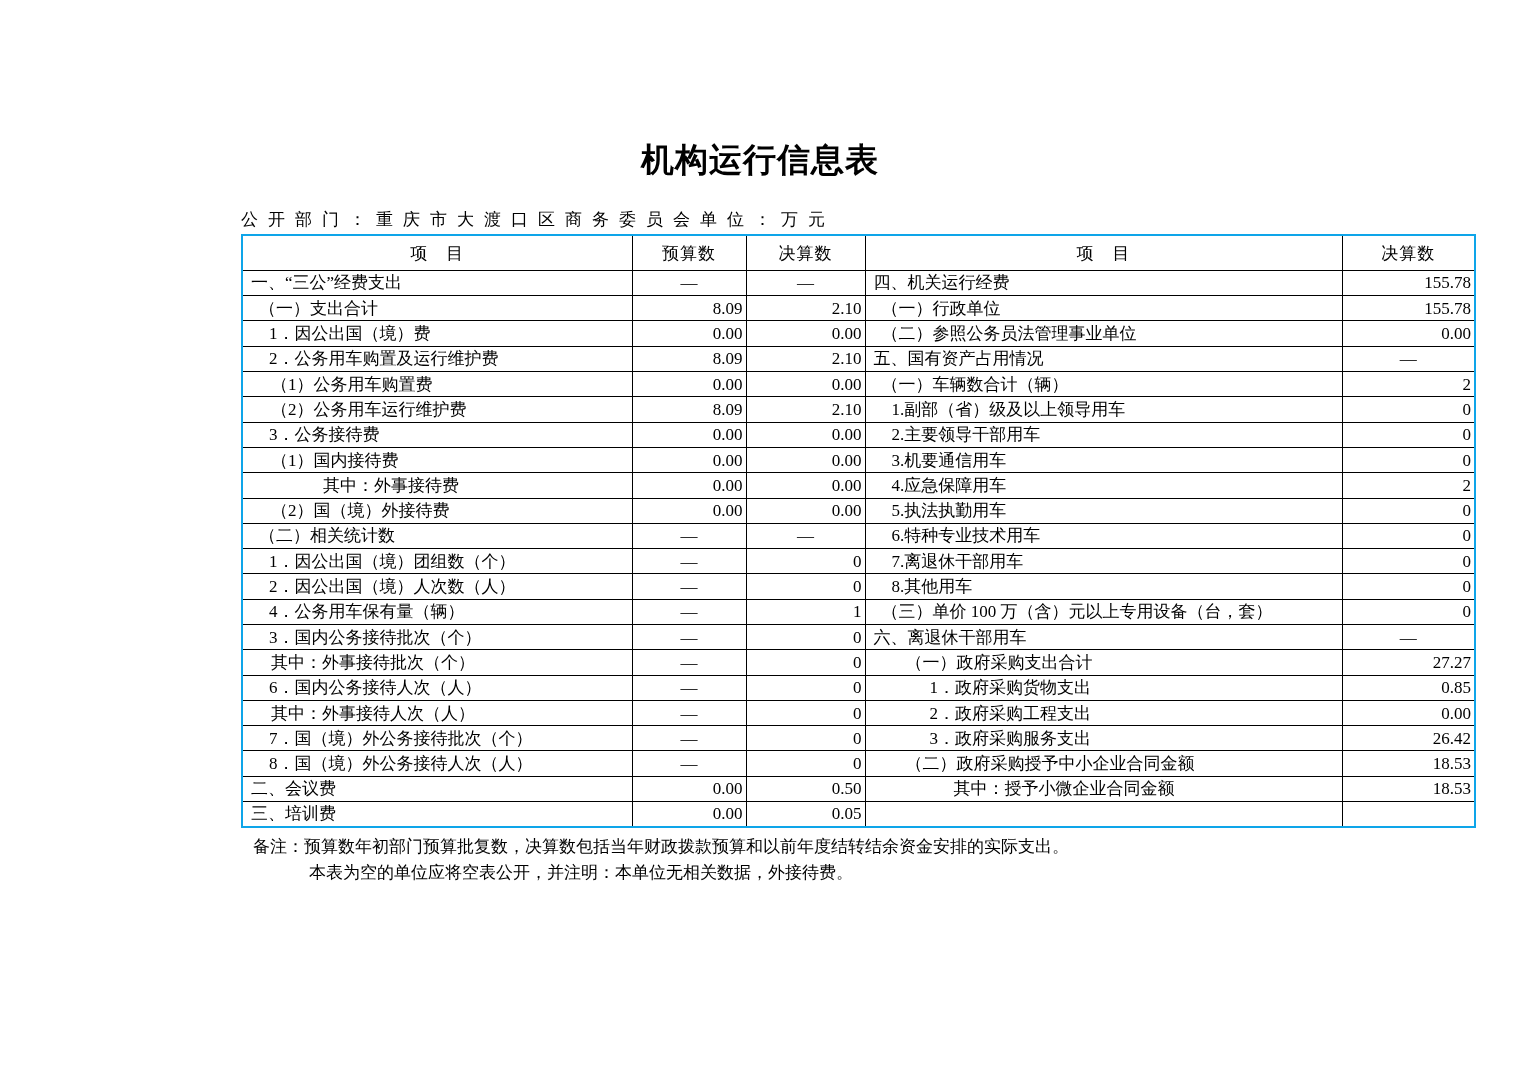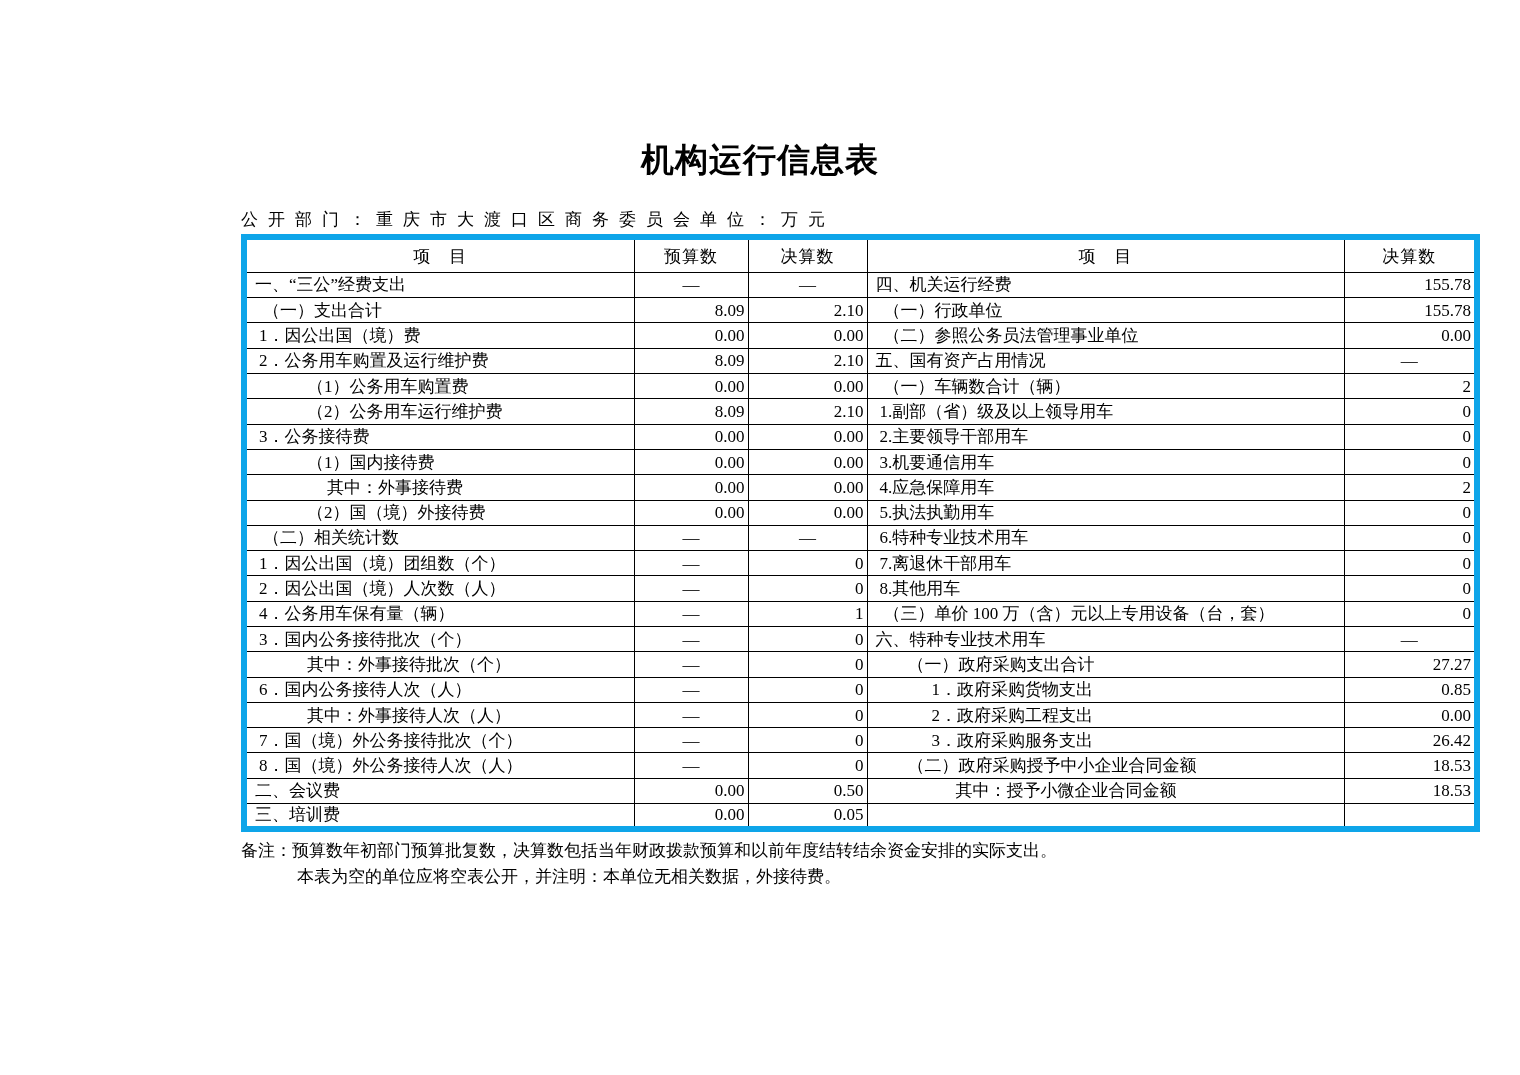--- a/index.html
+++ b/index.html
@@ -14,41 +14,41 @@
   .doc-title {
     font-size:33px; font-weight:bold; text-align:center;
     letter-spacing:1px; line-height:1.25;
   }
   .meta-line {
     margin-top:28px; font-size:17px; letter-spacing:10px;
     white-space:nowrap; line-height:1.3;
   }
   table.info-table {
     width:100%; border-collapse:collapse; table-layout:fixed;
-    margin-top:3px; border:6px solid #0ea5e9;
+    margin-top:3px; border:2px solid #0ea5e9;
   }
   .info-table th, .info-table td {
     border:1px solid #000; font-size:17px; font-weight:normal;
     white-space:nowrap; overflow:hidden; vertical-align:middle;
   }
   .info-table thead th { height:35px; text-align:center; letter-spacing:1px; }
   .info-table tbody td { height:25.3px; line-height:1; }
   td.item { text-align:left; }
   td.num { text-align:right; padding-right:3px; }
   td.num.dash { text-align:center; padding-right:0; }
   
   .ind-0 { padding-left:8px; }
   .ind-1 { padding-left:16px;margin-left:36px; }
-  .ind-2 { padding-left:12px; }
+  .ind-2 { padding-left:26px; }
   .ind-3 { padding-left:40px; }
-  .ind-4 { padding-left:60px; }
+  .ind-4 { padding-left:28px; }
   .ind-5 { padding-left:64px; }
   .ind-6 { padding-left:80px; }
   .ind-7 { padding-left:88px; }
-  .notes { margin-top:6px; font-size:17px; line-height:26px; }
+  .notes { margin-top:6px; font-size:17px; line-height:26px;margin-left:12px; }
   .note-line2 { padding-left:56px; }
 </style>
 </head>
 <body>
 
 <div class="wrapper">
 
   <div class="doc-title">机构运行信息表</div>
 
   <div class="meta-line"><span>公开部门：重庆市大渡口区商务委员会</span><span>单位：万元</span></div>
@@ -166,21 +166,21 @@
           <td class="item ind-2">4．公务用车保有量（辆）</td>
           <td class="num dash">—</td>
           <td class="num">1</td>
           <td class="item ind-1">（三）单价 100 万（含）元以上专用设备（台，套）</td>
           <td class="num">0</td>
         </tr>
         <tr>
           <td class="item ind-2">3．国内公务接待批次（个）</td>
           <td class="num dash">—</td>
           <td class="num">0</td>
-          <td class="item ind-0">六、特种专业技术用车</td>
+          <td class="item ind-0">六、离退休干部用车</td>
           <td class="num dash">—</td>
         </tr>
         <tr>
           <td class="item ind-4">其中：外事接待批次（个）</td>
           <td class="num dash">—</td>
           <td class="num">0</td>
           <td class="item ind-3">（一）政府采购支出合计</td>
           <td class="num">27.27</td>
         </tr>
         <tr>

